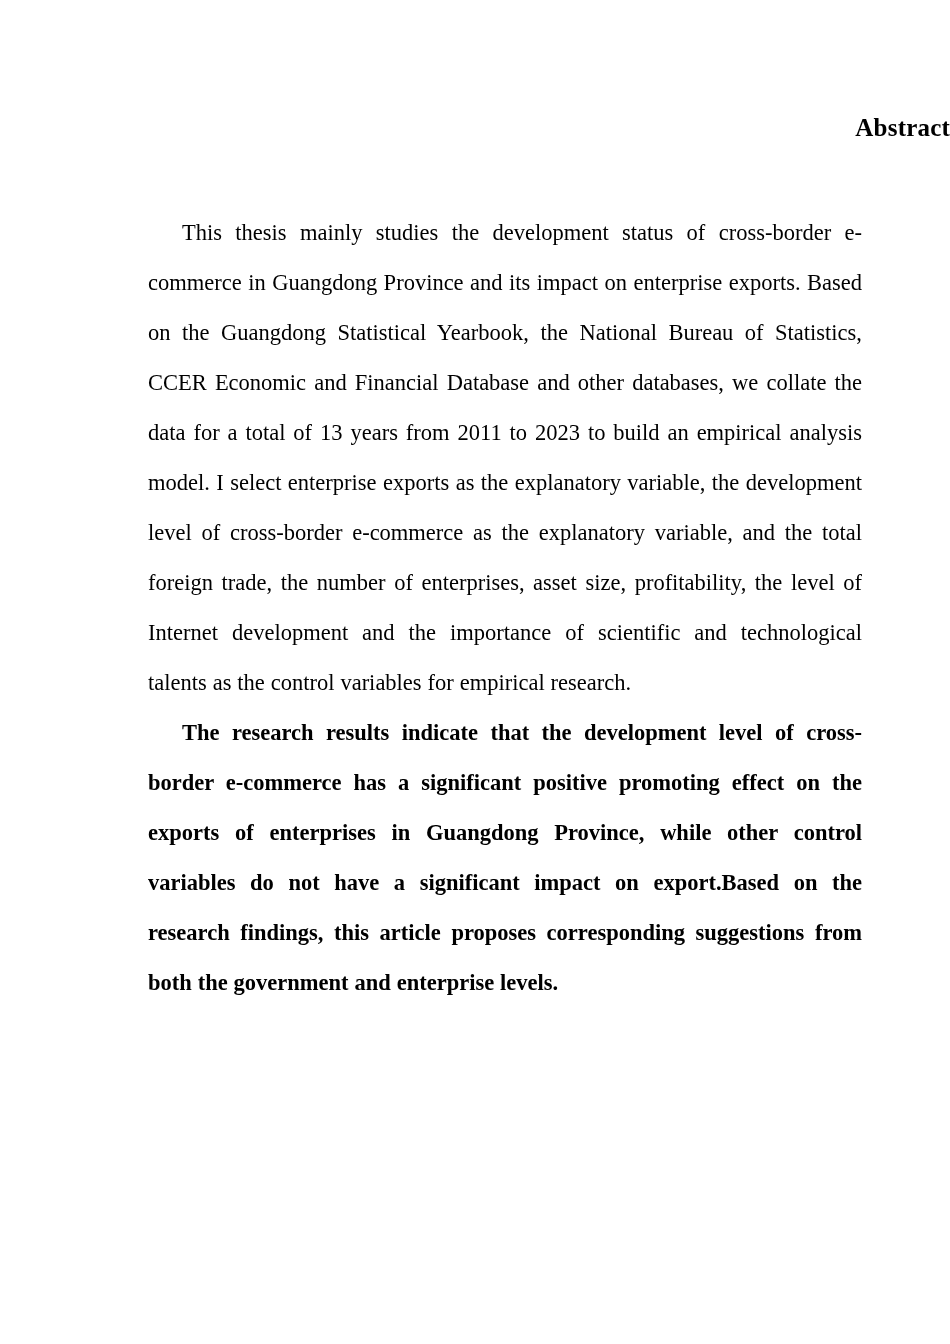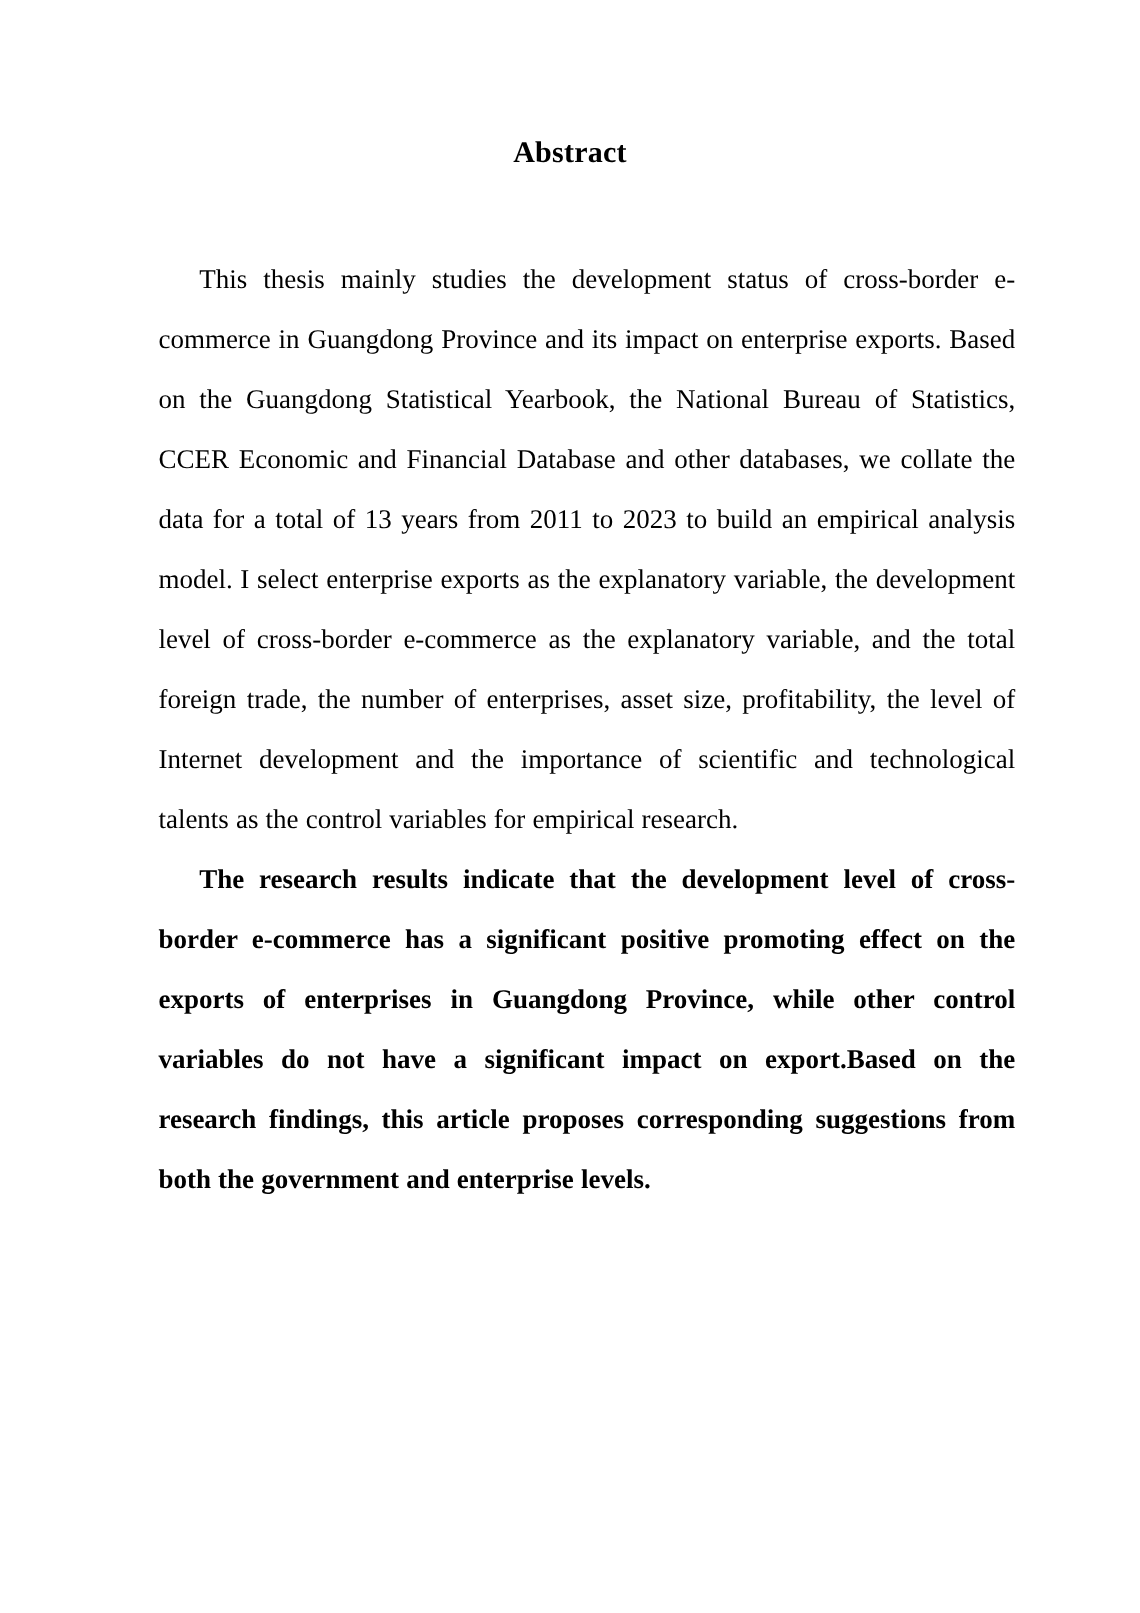--- a/index.html
+++ b/index.html
@@ -19,33 +19,33 @@
     font-family: "Liberation Serif", "DejaVu Serif", serif;
     color: #000000;
     box-sizing: border-box;
   }
 
   .page-title {
     position: absolute;
     top: 112px;
     left: 0;
     width: 950px;
-    text-align: center;
+    text-align: right;
     font-family: "Liberation Serif", "DejaVu Serif", serif;
     font-weight: bold;
     font-size: 25px;
     line-height: 32px;
     letter-spacing: 0.2px;
     color: #000000;
   }
 
   .body-block {
     position: absolute;
     top: 208px;
-    left: 132px;
+    left: 148px;
     width: 714px;
   }
 
   .para {
     margin: 0;
     text-align: justify;
     text-justify: inter-word;
     font-family: "Liberation Serif", "DejaVu Serif", serif;
     font-size: 22.5px;
     line-height: 50px;

